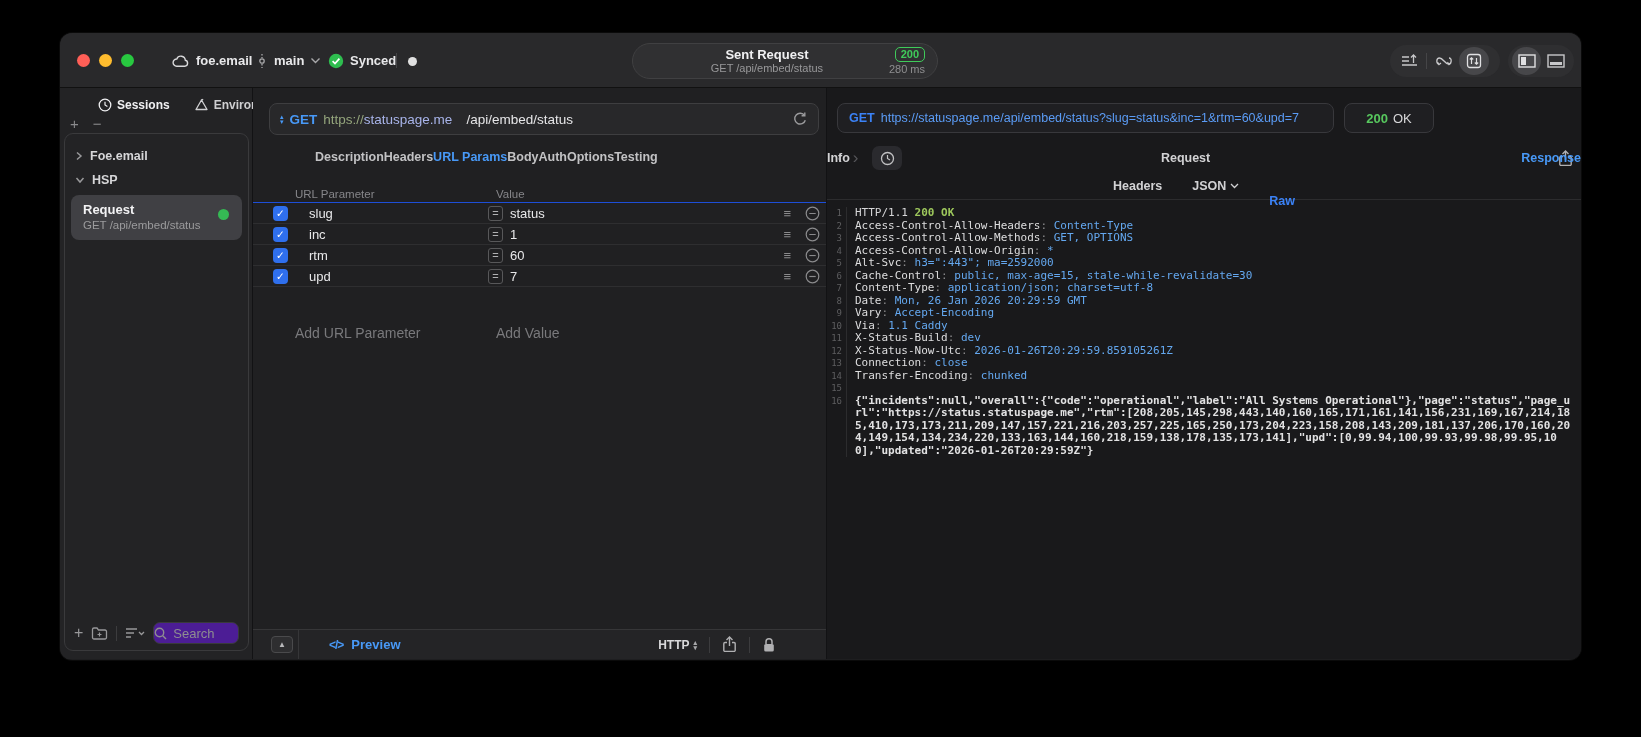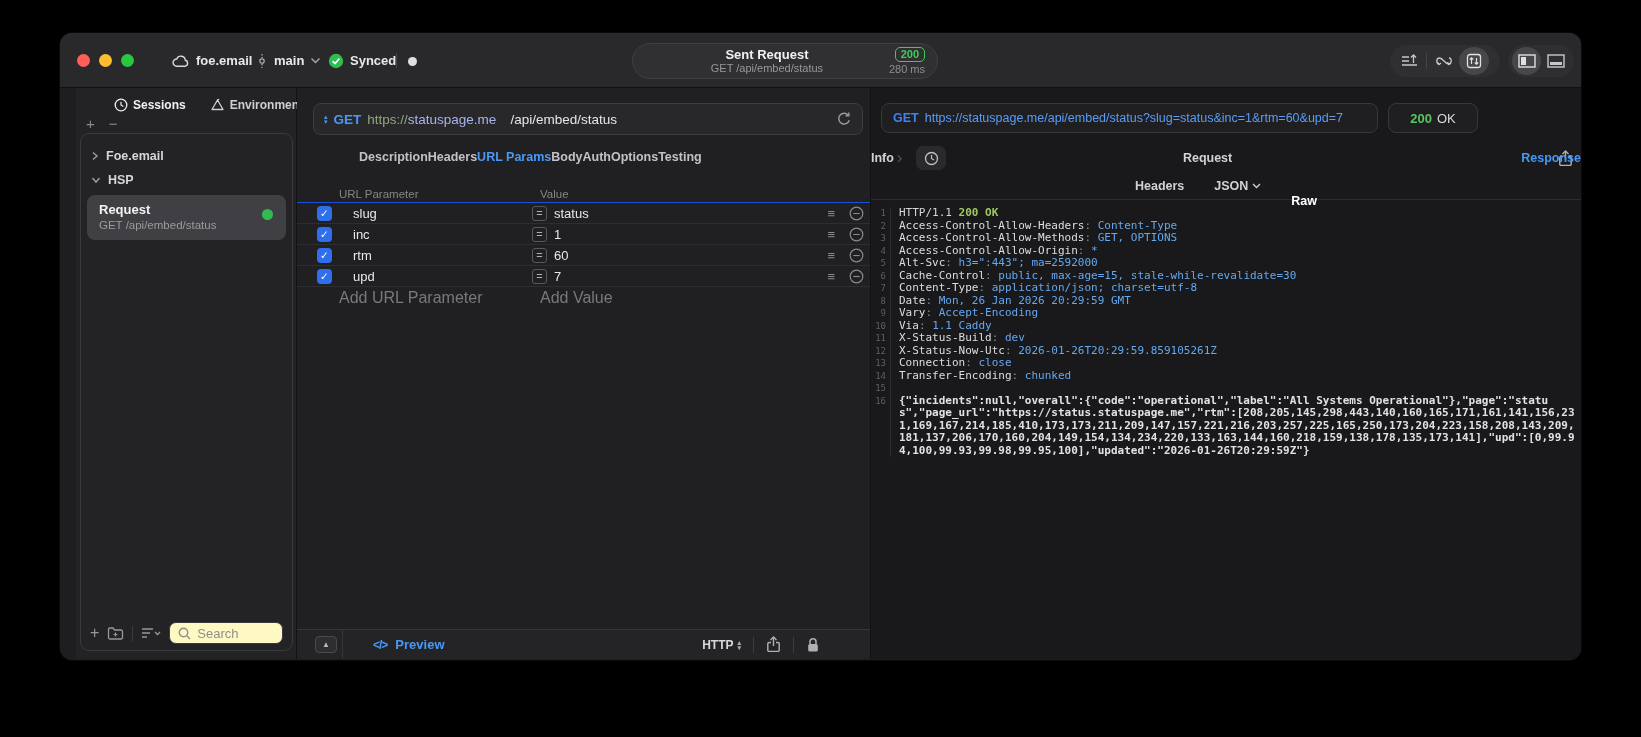--- a/index.html
+++ b/index.html
@@ -38,39 +38,39 @@
   .tb-group.g2 { left:1448px; width:66px; }
   .tb-btn { width:30px; height:28px; display:flex; align-items:center; justify-content:center; border-radius:50%; }
   .tb-btn.active { background:#47474a; }
   .tb-vsep { width:1px; height:16px; background:#454547; margin:0 2px; }
   svg.ic { display:block; }
 
   
   .content { display:flex; height:571px; }
 
   
-  .sidebar { position:relative; width:221px; background:#232325; border-right:1px solid #121214;margin-left:16px; }
+  .sidebar { position:relative; width:193px; background:#232325; border-right:1px solid #121214; }
   .sb-tabs { display:flex; align-items:center; gap:24px; padding:10px 0 0 38px; }
   .sb-tab { display:flex; align-items:center; gap:5px; font-size:12px; font-weight:700; color:#f0f0f2; }
   .sb-tab.dim { color:#cfcfd1; }
   .sb-addsub { display:flex; gap:14px; padding:6px 0 0 10px; color:#8a8a8c; font-size:15px; line-height:12px; }
   .sb-panel { position:absolute; left:4px; right:3px; top:45px; bottom:8px;
               border:1px solid #3a3a3c; border-radius:9px; padding-top:10px; }
   .tree-item { display:flex; align-items:center; gap:7px; padding:5px 10px; font-size:12.5px;
                font-weight:600; color:#d6d6d8; }
   .request-card { position:relative; margin:3px 6px; background:#404044; border-radius:8px; padding:7px 12px 8px; }
   .rc-title { color:#f2f2f4; font-size:13px; font-weight:700; line-height:16px; }
   .rc-sub { color:#9b9b9d; font-size:11.5px; line-height:14px; }
   .rc-dot { position:absolute; right:13px; top:14px; width:11px; height:11px; border-radius:50%; background:#35b954; }
   .sb-bottom { position:absolute; left:0; right:0; bottom:0; height:34px; display:flex;
                align-items:center; padding:0 9px; gap:8px; }
   .sb-ic { color:#98989a; display:flex; align-items:center; }
   .sb-vsep { width:1px; height:15px; background:#3c3c3e; }
-  .search-pill { flex:1; height:22px; background:#fef9c3; border:1px solid #3a3a3c; border-radius:7px;
-                 display:flex; align-items:center; gap:6px; padding:0 8px; color:#8e8e90; font-size:13px; }
+  .search-pill { flex:1; height:22px; background:#4c1d95; border:1px solid #3a3a3c; border-radius:7px;
+                 display:flex; align-items:center; gap:6px; padding:0 0; color:#8e8e90; font-size:13px; }
 
   
   .pane-request { position:relative; width:574px; background:#202022; border-right:1px solid #121214; }
   .url-bar { position:absolute; left:16px; right:7px; top:15px; height:32px; background:#28282a;
              border:1px solid #3e3e40; border-radius:8px; display:flex; align-items:center; padding:0 10px; gap:6px; }
   .stepper { display:flex; flex-direction:column; font-size:7px; line-height:5px; color:#4899f7; }
   .m-get { color:#4899f7; font-weight:700; font-size:13.5px; }
   .u-text { font-size:13.5px; white-space:nowrap; overflow:hidden; flex:1; }
   .u-scheme { color:#94a57c; } .u-host { color:#a8b4ea; } .u-path { color:#e6e6e8;margin-left:14px; }
   .rtabs { position:absolute; left:62px; top:62px; display:flex; }
@@ -82,21 +82,21 @@
   .pt-head .h2 { }
   .prow { display:flex; align-items:center; height:21px; border-bottom:1px solid #2e2e30; padding-left:20px; }
   .pcheck { width:15px; height:15px; background:#2f6fed; border-radius:4px; color:#fff; font-size:10.5px;
             display:flex; align-items:center; justify-content:center; }
   .pname { margin-left:21px; width:179px; font-size:13px; color:#e8e8ea; }
   .eqbox { width:15px; height:15px; border:1px solid #58585a; border-radius:3px; color:#b0b0b2;
            font-size:11px; display:flex; align-items:center; justify-content:center; }
   .pvalue { margin-left:7px; flex:1; font-size:13px; color:#e8e8ea; }
   .rowic { color:#8a8a8c; font-size:13px; margin-right:14px; display:flex; align-items:center; }
   .rowic.last { margin-right:6px; }
-  .pt-add { display:flex; height:21px; align-items:center; font-size:16px; color:#79797c; }
+  .pt-add { display:flex; height:21px; align-items:center; font-size:14px; color:#79797c;margin-top:35px; }
   .pt-add .a1 { margin-left:42px; width:201px; }
   .req-footer { position:absolute; left:0; right:0; bottom:0; height:30px; background:#242426;
                 border-top:1px solid #363638; display:flex; align-items:center; }
   .collapse-box { width:46px; height:100%; border-right:1px solid #363638; display:flex; align-items:center; padding-left:18px; }
   .collapse-btn { width:22px; height:17px; border:1px solid #4a4a4c; border-radius:4px; background:#2e2e30;
                   color:#b8b8ba; font-size:8px; display:flex; align-items:center; justify-content:center; }
   .preview { display:flex; align-items:center; gap:8px; margin-left:30px; color:#4899f7; font-size:13px; font-weight:600; }
   .preview .code-glyph { font-size:12px; font-weight:700; letter-spacing:-1px; }
   .rf-right { margin-left:auto; display:flex; align-items:center; margin-right:50px; gap:12px; }
   .http-sel { display:flex; align-items:center; gap:4px; color:#d8d8da; font-size:12px; font-weight:700; }
@@ -118,21 +118,21 @@
   .hist { color:#56565a; font-size:17px; display:flex; gap:10px; margin-left:2px; }
   .clock-btn { margin-left:14px; width:30px; height:24px; background:#2a2a2e; border-radius:7px;
                display:flex; align-items:center; justify-content:center; }
   .resp-tabs { position:absolute; left:0; right:0; display:flex; justify-content:space-between; gap:24px; }
   .resp-tab { font-size:12.5px; font-weight:600; color:#d2d2d4; }
   .resp-tab.active { color:#4899f7; }
   .share-right { margin-left:auto; display:flex; align-items:center; }
   .resp-subnav { position:absolute; left:0; right:0; top:85px; height:27px; display:flex;
                  justify-content:center; align-items:center; gap:30px; border-bottom:1px solid #2c2c2e; }
   .subtab { font-size:12.5px; font-weight:600; color:#d2d2d4; display:flex; align-items:center; gap:4px; }
-  .subtab.active { color:#ffffff;margin-top:30px; }
+  .subtab.active { color:#3b82f6;margin-top:30px; }
   .code { position:absolute; left:0; right:0; top:112px; bottom:0; padding-top:7px;
           font-family:"DejaVu Sans Mono", monospace; font-size:11px; line-height:12.5px; overflow:hidden; }
   .code-line { display:flex; }
   .ln { flex:none; width:20px; text-align:right; padding-right:4px; color:#5e5e60; font-size:9px;
         border-right:1px solid #2c2c2e; }
   .lc { padding-left:8px; padding-right:6px; white-space:pre-wrap; word-break:break-all; min-height:12.5px; }
   .cw { color:#d6d6d8; } .cg { color:#9dc75c; font-weight:bold; }
   .cn { color:#dededf; font-weight:normal; } .cd { color:#88888a; } .cv { color:#64a8f0; }
   .cb { color:#e2e2e3; font-weight:bold; }
 </style>

